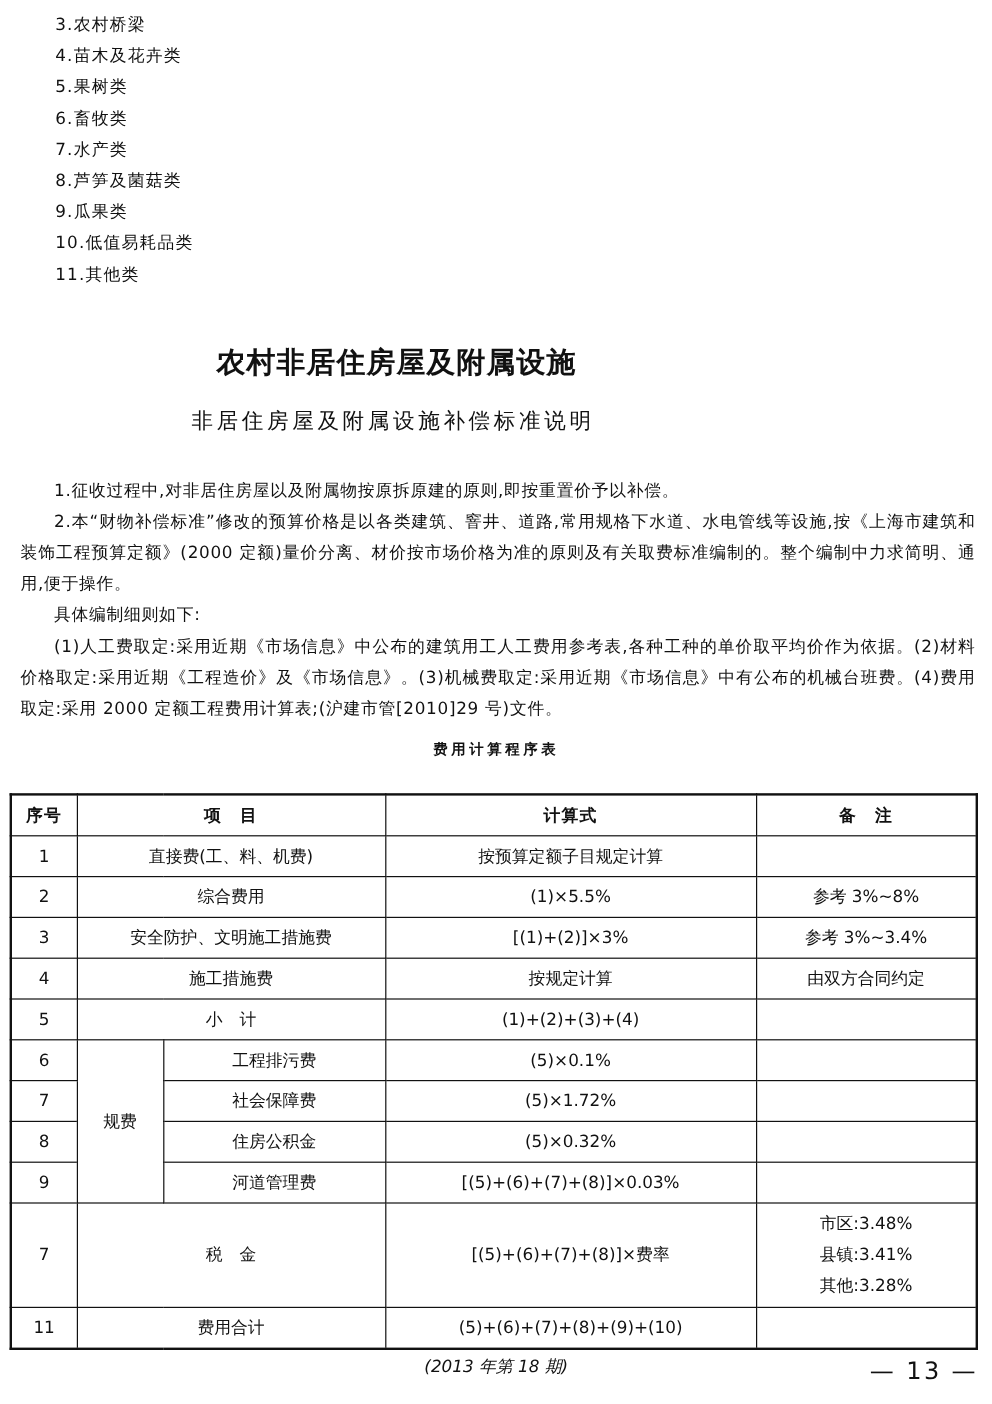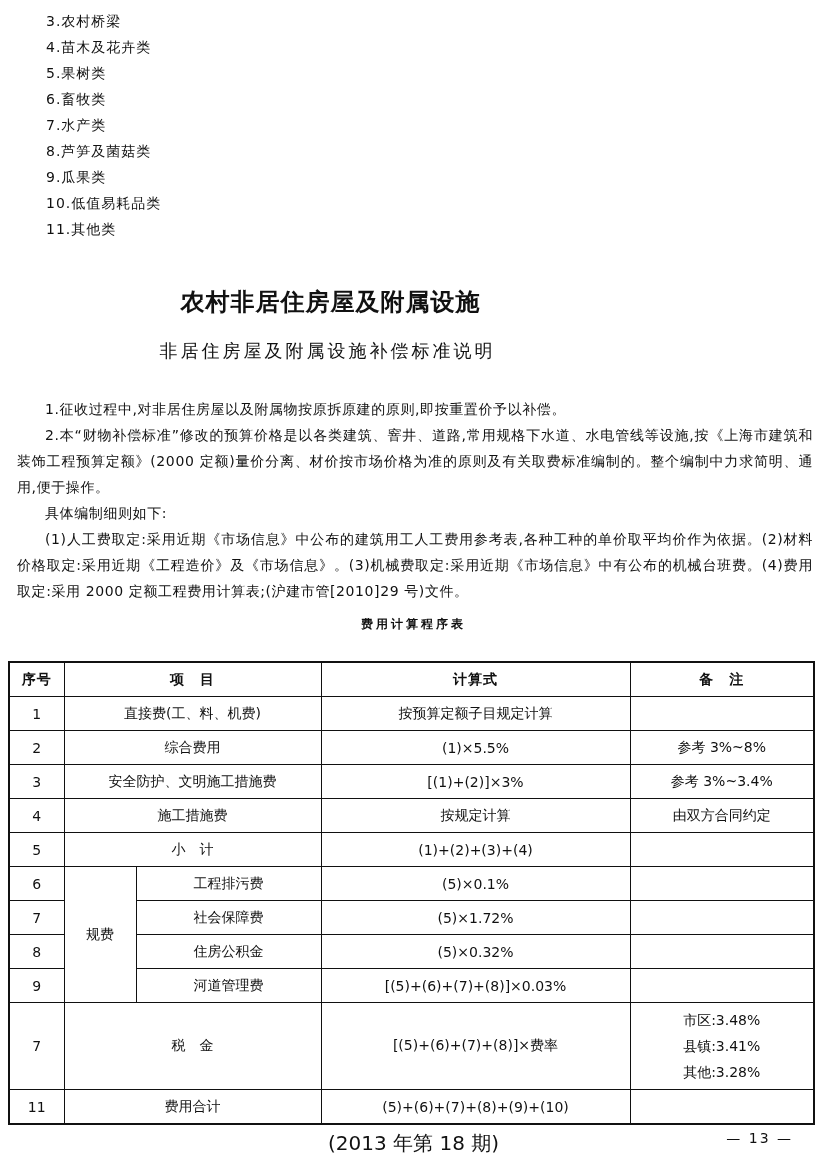--- a/index.html
+++ b/index.html
@@ -38,22 +38,22 @@
     padding: 0; height: 33px; font-weight: normal;
   }
   table.fee th { font-weight: bold; letter-spacing: 1px; }
   .col-no { width: 55px; }
   .col-grp { width: 72px; }
   .col-item { width: 185px; }
   .col-formula { width: 309px; }
   .col-note { width: 184px; }
   .tall { height: 86px !important; }
   .note-lines div { line-height: 26px; }
-  .footer-issue { position: absolute; left: 0; width: 827px; top: 1130px; text-align: center; font-size: 20px; }
-  .footer-page { position: absolute; right: 34px; top: 1130px; font-size: 14px; letter-spacing: 2px; }
+  .footer-issue { position: absolute; left: 0; width: 827px; top: 1130px; text-align: center; font-size: 14px; font-style: italic; }
+  .footer-page { position: absolute; right: 12px; top: 1130px; font-size: 20px; letter-spacing: 2px; }
 </style>
 </head>
 <body>
 
 <div class="list">
   <div class="list-item">3.农村桥梁</div>
   <div class="list-item">4.苗木及花卉类</div>
   <div class="list-item">5.果树类</div>
   <div class="list-item">6.畜牧类</div>
   <div class="list-item">7.水产类</div>

